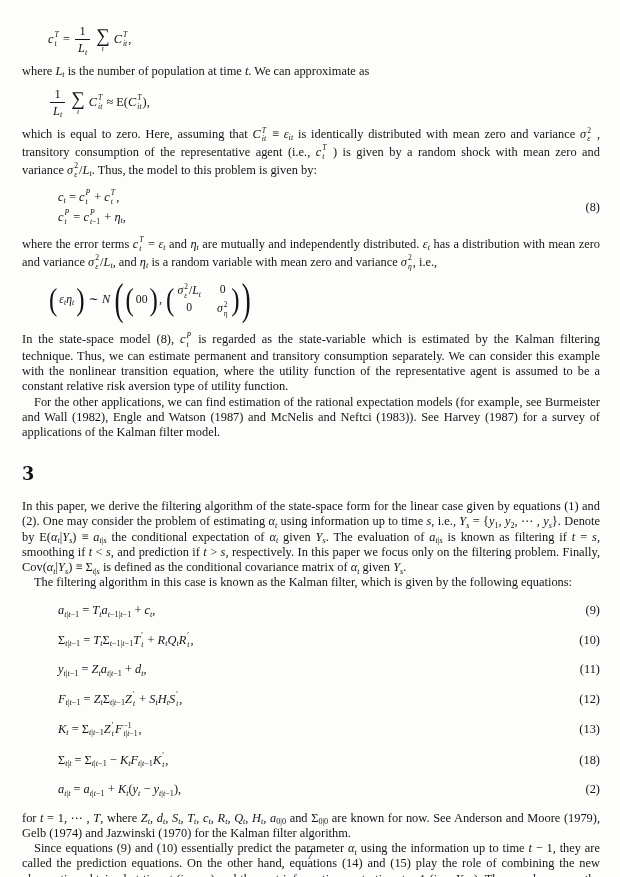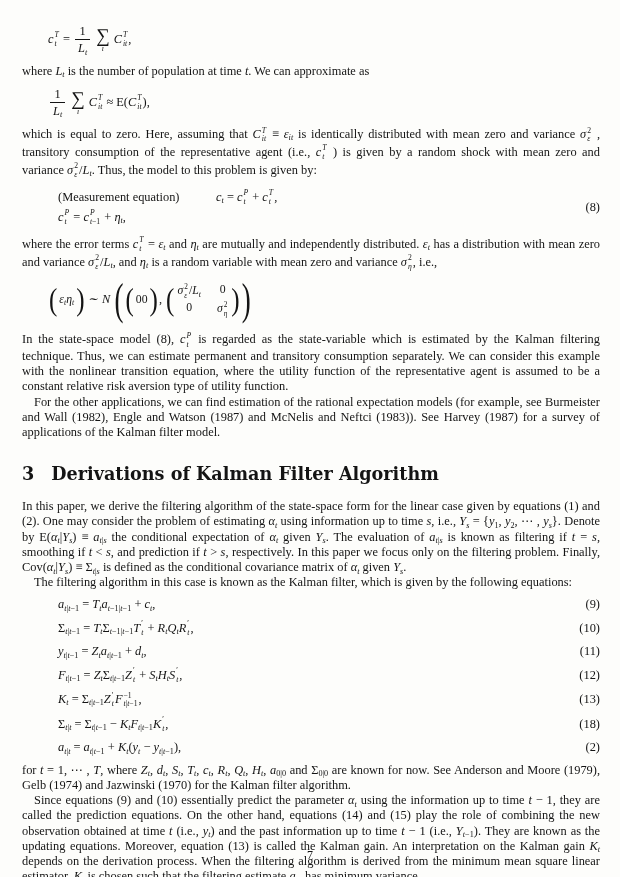--- a/index.html
+++ b/index.html
@@ -31,21 +31,21 @@
   .m2{display:inline-grid;grid-template-columns:auto auto;column-gap:16px;row-gap:1px;
       justify-items:center;vertical-align:middle;line-height:1.25;font-size:0.95em;padding:0 2px;}
   
   .deq{display:flex;align-items:center;padding-left:26px;margin:8px 0;}
   .eq8wrap{display:flex;align-items:center;margin:7px 0 7px 36px;}
   .eq8rows{flex:1;}
   .eq8row{display:flex;margin:2.5px 0;align-items:center;}
   .eq8label{width:158px;}
   .eqnum{margin-left:auto;}
   .krows{margin:6px 0 7px;}
-  .krow{display:flex;align-items:center;margin:7px 0;padding-left:36px;}
+  .krow{display:flex;align-items:center;margin:13px 0;padding-left:36px;}
   .normalwrap{display:flex;align-items:center;padding-left:26px;margin:6px 0 8px;height:46px;}
   
   .heading{display:flex;margin:24px 0 15px;font-weight:bold;font-size:17.6px;line-height:20px;
            font-family:"DejaVu Serif","Liberation Serif",serif;}
   .heading .no{margin-right:17px;}
   .footer{position:absolute;bottom:14px;left:0;width:100%;text-align:center;font-size:12px;}
 </style>
 </head>
 <body>
 
@@ -84,21 +84,20 @@
           <span><i>T</i></span>
           <span><i>t</i></span>
         </span> ) is given by a random shock with mean zero and variance <i>σ</i><span class="ss">
           <span>2</span>
           <span><i>ε</i></span>
         </span>/<i>L</i><sub><i>t</i></sub>. Thus, the model to this problem is given by:</p>
 
     <div class="eq8wrap">
       <div class="eq8rows">
         <div class="eq8row">
-          <span class="eq8label">(Measurement equation)</span>
           <span><i>c</i><sub><i>t</i></sub> = <i>c</i><span class="ss">
                 <span><i>P</i></span>
                 <span><i>t</i></span>
               </span> + <i>c</i><span class="ss">
                 <span><i>T</i></span>
                 <span><i>t</i></span>
               </span>,</span>
         </div>
         <div class="eq8row">
           <span><i>c</i><span class="ss">
@@ -146,21 +145,20 @@
     </div>
 
     <p>In the state-space model (8), <i>c</i><span class="ss">
           <span><i>P</i></span>
           <span><i>t</i></span>
         </span> is regarded as the state-variable which is estimated by the Kalman filtering technique.  Thus, we can estimate permanent and transitory consumption separately.  We can consider this example with the nonlinear transition equation, where the utility function of the representative agent is assumed to be a constant relative risk aversion type of utility function.</p>
     <p class="indent">For the other applications, we can find estimation of the rational expectation models (for example, see Burmeister and Wall (1982), Engle and Watson (1987) and McNelis and Neftci (1983)). See Harvey (1987) for a survey of applications of the Kalman filter model.</p>
 
     <div class="heading">
       <span class="no">3</span>
-      <span>Derivations of Kalman Filter Algorithm</span>
     </div>
 
     <p>In this paper, we derive the filtering algorithm of the state-space form for the linear case given by equations (1) and (2). One may consider the problem of estimating <i>α</i><sub><i>t</i></sub> using information up to time <i>s</i>, i.e., <i>Y</i><sub><i>s</i></sub> = {<i>y</i><sub>1</sub>, <i>y</i><sub>2</sub>, ⋯ , <i>y</i><sub><i>s</i></sub>}. Denote by E(<i>α</i><sub><i>t</i></sub>|<i>Y</i><sub><i>s</i></sub>) ≡ <i>a</i><sub><i>t</i>|<i>s</i></sub> the conditional expectation of <i>α</i><sub><i>t</i></sub> given <i>Y</i><sub><i>s</i></sub>. The evaluation of <i>a</i><sub><i>t</i>|<i>s</i></sub> is known as filtering if <i>t</i> = <i>s</i>, smoothing if <i>t</i> &lt; <i>s</i>, and prediction if <i>t</i> &gt; <i>s</i>, respectively.  In this paper we focus only on the filtering problem.  Finally, Cov(<i>α</i><sub><i>t</i></sub>|<i>Y</i><sub><i>s</i></sub>) ≡ Σ<sub><i>t</i>|<i>s</i></sub> is defined as the conditional covariance matrix of <i>α</i><sub><i>t</i></sub> given <i>Y</i><sub><i>s</i></sub>.</p>
     <p class="indent">The filtering algorithm in this case is known as the Kalman filter, which is given by the following equations:</p>
 
     <div class="krows">
       <div class="krow">
         <span class="body"><i>a</i><sub><i>t</i>|<i>t</i>−1</sub> = <i>T</i><sub><i>t</i></sub><i>a</i><sub><i>t</i>−1|<i>t</i>−1</sub> + <i>c</i><sub><i>t</i></sub>,</span>
         <span class="eqnum">(9)</span>
       </div>

